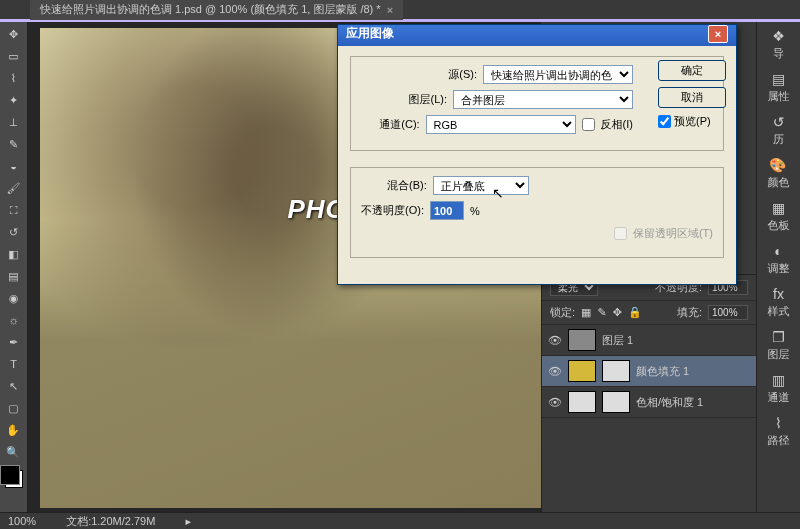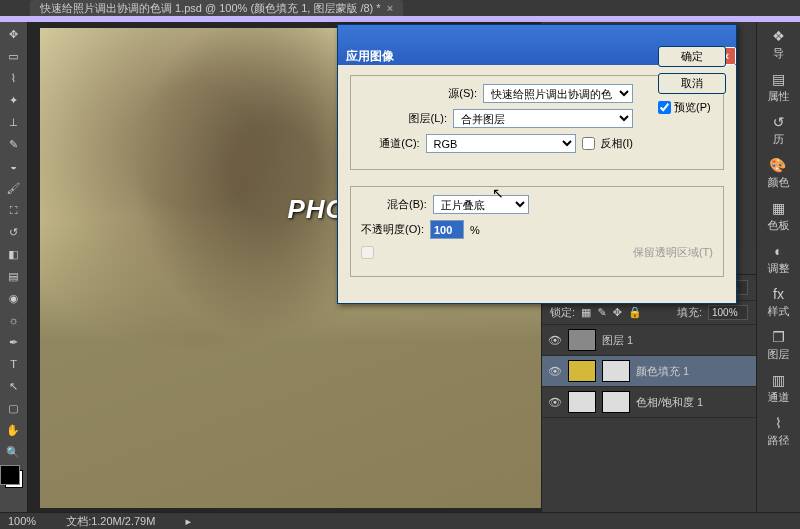--- a/index.html
+++ b/index.html
@@ -1,17 +1,17 @@
 <!DOCTYPE html>
 <html><head>
 <meta charset="utf-8">
 <style>
 *{box-sizing:border-box;margin:0;padding:0;font-family:"Microsoft YaHei",Tahoma,sans-serif;font-size:11px;color:#ccc}
 body{background:#393939;width:800px;height:529px;overflow:hidden;position:relative}
-.tabbar{height:22px;background:#393939;border-bottom:6px solid #c4b5fd;display:flex;padding-left:30px}
+.tabbar{height:22px;background:#393939;border-bottom:3px solid #c4b5fd;display:flex;align-items:center;padding-left:30px}
 .tab{background:#484848;padding:3px 10px;border-top-left-radius:3px;border-top-right-radius:3px;color:#ddd;display:flex;align-items:center;gap:6px}
 .tab .x{color:#999;font-weight:bold}
 .main{display:flex;height:490px}
 .toolbar{width:28px;background:#494949;border-right:1px solid #222;display:flex;flex-direction:column;align-items:center;padding-top:4px;gap:6px}
 .toolbar .tool{width:18px;height:16px;display:flex;align-items:center;justify-content:center;color:#ccc;cursor:pointer}
 .toolbar .swatch{width:18px;height:18px;background:#fff;border:1px solid #000;margin-top:4px;position:relative}
 .toolbar .swatch::before{content:"";position:absolute;left:-6px;top:-6px;width:18px;height:18px;background:#000;border:1px solid #888}
 .canvas{flex:1;background:#262626;position:relative;overflow:hidden}
 .photo{position:absolute;left:12px;top:6px;width:520px;height:480px;background:linear-gradient(160deg,#d6cda0 0%,#c9bf8c 40%,#b8ac78 100%);}
 .photo::after{content:"";position:absolute;inset:0;background:radial-gradient(ellipse at 30% 25%,rgba(80,60,40,.45) 0 12%,transparent 40%),radial-gradient(ellipse at 45% 30%,rgba(60,50,35,.5) 0 10%,transparent 35%),linear-gradient(to top,rgba(90,80,55,.5) 0 35%,transparent 60%)}
@@ -28,30 +28,30 @@
 .layer .thumb.y{background:#d4b83a}
 .layer .thumb.w{background:#ddd}
 .layer.sel{background:#5a6a80}
 .rtabs{position:absolute;right:0;top:22px;width:44px;background:#3a3a3a;border-left:1px solid #222;height:490px;display:flex;flex-direction:column;align-items:center;padding-top:6px;gap:10px}
 .rtabs .rt{display:flex;flex-direction:column;align-items:center;gap:2px;color:#bbb;font-size:10px}
 .rtabs .rt .ic{font-size:14px}
 .rtabs .rt.act{color:#fff}
 .statusbar{position:absolute;bottom:0;left:0;right:0;height:17px;background:#393939;border-top:1px solid #222;display:flex;align-items:center;padding:0 8px;gap:30px;color:#bbb;font-size:10px}
 
 .dialog{position:absolute;left:337px;top:24px;width:400px;background:#ece9d8;border:1px solid #003c74;box-shadow:2px 2px 6px rgba(0,0,0,.5);z-index:5}
-.dialog .title{height:40px;background:linear-gradient(#3b77d6,#2a5fc0);display:flex;align-items:flex-end;justify-content:space-between;padding:0 0 0 8px}
+.dialog .title{height:21px;background:linear-gradient(#3b77d6,#2a5fc0);display:flex;align-items:flex-start;justify-content:space-between;padding:0 8px 0 8px}
 .dialog .title span{color:#fff;font-weight:bold;font-size:12px}
 .dialog .title .close{width:20px;height:18px;background:#d65c47;border:1px solid #fff;color:#fff;display:flex;align-items:center;justify-content:center;font-weight:bold;border-radius:2px}
 .dialog .body{padding:10px 12px;color:#000}
 .dialog .body *{color:#000}
 .fs{border:1px solid #aca899;padding:8px 10px 10px;margin-bottom:16px;position:relative}
 .frow{display:flex;align-items:center;gap:6px;margin-bottom:6px;justify-content:flex-end}
 .frow label{white-space:nowrap}
 .frow select,.frow input[type=text]{border:1px solid #7f9db9;background:#fff;padding:1px 3px;font-size:11px;height:19px}
-.btns{position:absolute;right:10px;top:21px;display:flex;flex-direction:column;gap:6px}
+.btns{position:absolute;right:10px;top:35px;display:flex;flex-direction:column;gap:6px}
 .btns button{width:68px;height:21px;background:#ece9d8;border:1px solid #003c74;border-radius:3px;font-size:11px}
 .btns label{display:flex;gap:3px}
 .cursor{position:absolute;left:492px;top:185px;z-index:6;font-size:14px;color:#000}
 </style>
 </head>
 <body>
 
 <div class="tabbar">
   <div class="tab">
     <span>快速给照片调出协调的色调 1.psd @ 100% (颜色填充 1, 图层蒙版 /8) *</span>
@@ -207,21 +207,21 @@
     <div class="fs">
       <div class="frow" style="justify-content:flex-start;padding-left:26px">
         <label>混合(B):</label>
         <select style="width:96px"><option>正片叠底</option></select>
       </div>
       <div class="frow" style="justify-content:flex-start">
         <label>不透明度(O):</label>
         <input type="text" style="width: 34px; background: rgb(49, 106, 197); color: rgb(255, 255, 255); font-weight: bold;" value="100">
         <span>%</span>
       </div>
-      <div class="frow" style="justify-content:space-between;color:#999">
+      <div class="frow" style="justify-content:flex-end;color:#999">
         <input type="checkbox" disabled="" style="">
         <label style="color:#999">保留透明区域(T)</label>
       </div>
     </div>
     <div class="btns">
       <button>确定</button>
       <button>取消</button>
       <label>
           <input type="checkbox" checked="" style="">
           <span>预览(P)</span>

